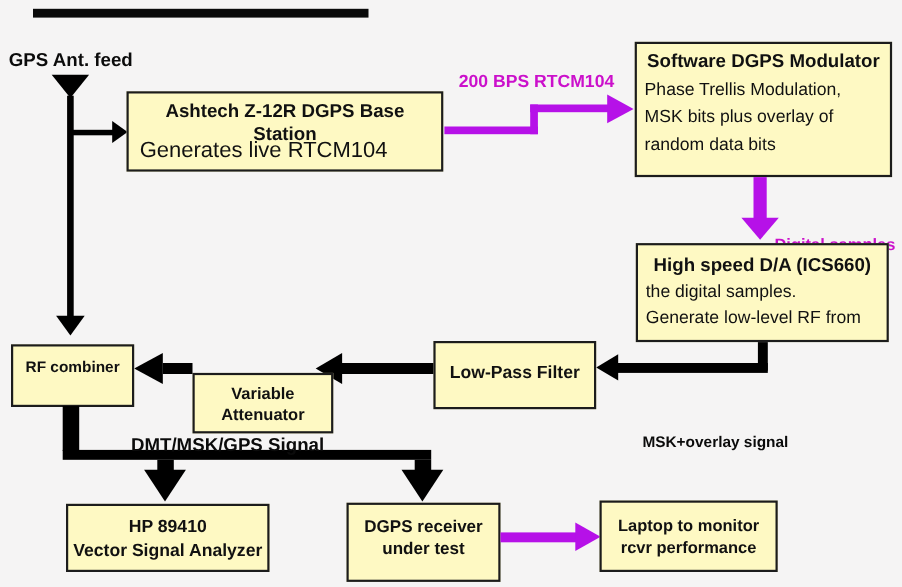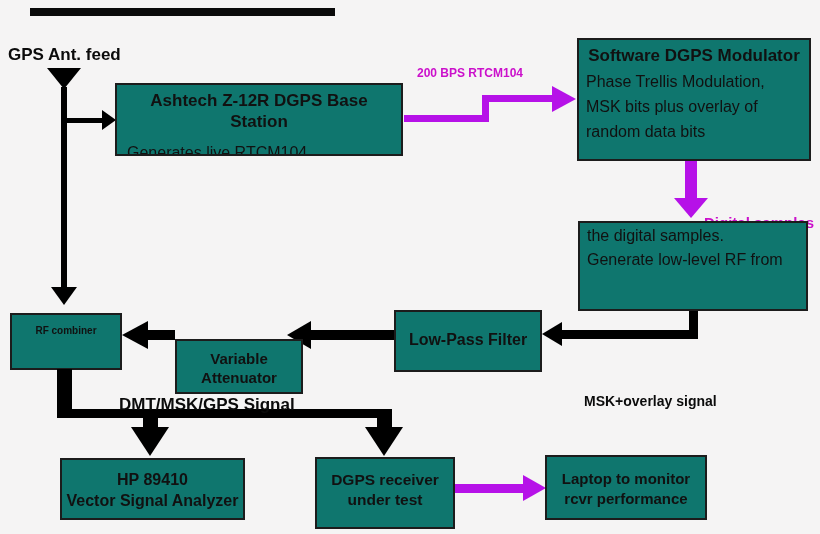--- a/index.html
+++ b/index.html
@@ -8,21 +8,21 @@
     background:#e9e9e9;
   }
   .stage{
     position:relative;
     width:820px;height:534px;
     background:#f5f4f4;
     overflow:hidden;
   }
   .box{
     position:absolute;
-    background:#0f766e;
+    background:#fef9c3;
     border:2px solid #1c1c1c;
     box-sizing:border-box;
     color:#111111;
     overflow:hidden;
   }
   .box .title{font-weight:bold;text-align:center;}
   .box .body{font-weight:normal;text-align:left;}
   .lbl{position:absolute;font-weight:bold;color:#0b0b0b;white-space:pre;}
   .lbl-magenta{color:#cb10cb;}
   .seg{position:absolute;background:#000000;}
@@ -36,24 +36,24 @@
   .gps-label{left:8px;top:45px;font-size:17px;}
   .antenna{left:47px;top:68px;border-left:17px solid transparent;border-right:17px solid transparent;border-top:21px solid #000;}
   .ant-vline{left:61px;top:87px;width:6px;height:202px;}
   .ant-arrowhead{left:51px;top:287px;border-left:13px solid transparent;border-right:13px solid transparent;border-top:18px solid #000;}
   .branch-line{left:64px;top:118px;width:40px;height:5px;}
   .branch-head{left:102px;top:110px;border-top:10px solid transparent;border-bottom:10px solid transparent;border-left:14px solid #000;}
 
   
   .box-base{left:115px;top:83px;width:288px;height:73px;}
   .box-base .title{font-size:17px;line-height:21px;padding-top:5px;}
-  .box-base .body{position:absolute;left:10px;top:58px;font-size:16px;line-height:20px;}
-
-  
-  .rtcm-label{left:417px;top:66px;font-size:12px;text-align:center;}
+  .box-base .body{position:absolute;left:10px;top:42px;font-size:20px;line-height:20px;}
+
+  
+  .rtcm-label{left:417px;top:66px;font-size:16px;text-align:center;}
   .mseg1{left:404px;top:115px;width:85px;height:7px;}
   .mseg2{left:482px;top:95px;width:7px;height:27px;}
   .mseg3{left:482px;top:95px;width:72px;height:7px;}
   .mhead-right{left:552px;top:86px;border-top:13px solid transparent;border-bottom:13px solid transparent;border-left:24px solid #b611e8;}
 
   
   .box-mod{left:577px;top:38px;width:234px;height:123px;}
   .box-mod .title{font-size:17px;line-height:24px;padding-top:4px;}
   .box-mod .body{font-size:16px;line-height:25px;padding:1px 6px 0 7px;}
 
@@ -76,21 +76,21 @@
   
   .box-lpf{left:394px;top:310px;width:148px;height:62px;}
   .box-lpf .title{font-size:16px;padding-top:19px;}
   .lpf-line{left:305px;top:330px;width:89px;height:10px;}
   .lpf-head{left:287px;top:321px;border-top:14px solid transparent;border-bottom:14px solid transparent;border-right:24px solid #000;}
   .box-va{left:175px;top:313px;width:128px;height:55px;margin-top:26px;}
   .box-va .title{font-size:15px;line-height:19px;padding-top:8px;}
   .va-line{left:148px;top:330px;width:27px;height:10px;}
   .va-head{left:122px;top:321px;border-top:14px solid transparent;border-bottom:14px solid transparent;border-right:26px solid #000;}
   .box-rfc{left:10px;top:313px;width:112px;height:57px;}
-  .box-rfc .title{font-size:10px;padding-top:10px;}
+  .box-rfc .title{font-size:14px;padding-top:10px;}
 
   
   .rfc-down{left:57px;top:369px;width:15px;height:41px;}
   .dist-bar{left:57px;top:409px;width:335px;height:9px;}
   .dmt-label{left:119px;top:383px;font-size:17px;margin-top:12px;}
   .arr1-shaft{left:143px;top:418px;width:15px;height:11px;}
   .arr1-head{left:131px;top:427px;border-left:19px solid transparent;border-right:19px solid transparent;border-top:29px solid #000;}
   .arr2-shaft{left:377px;top:418px;width:15px;height:11px;}
   .arr2-head{left:365px;top:427px;border-left:19px solid transparent;border-right:19px solid transparent;border-top:29px solid #000;}
 
@@ -142,20 +142,21 @@
   </div>
 
   <div class="seg-m mdown-shaft"></div>
   <div class="tri mdown-head"></div>
   <div class="lbl lbl-magenta digital-label">
     <div>Digital samples</div>
     <div>of RF at 293</div>
   </div>
 
   <div class="box box-dac">
+    <div class="title">High speed D/A (ICS660)</div>
     <div class="body">
       <div>the digital samples.</div>
       <div>Generate low-level RF from</div>
     </div>
   </div>
 
   <div class="seg dac-vline"></div>
   <div class="seg dac-hline"></div>
   <div class="tri dac-head-left"></div>
   <div class="lbl msk-label">

